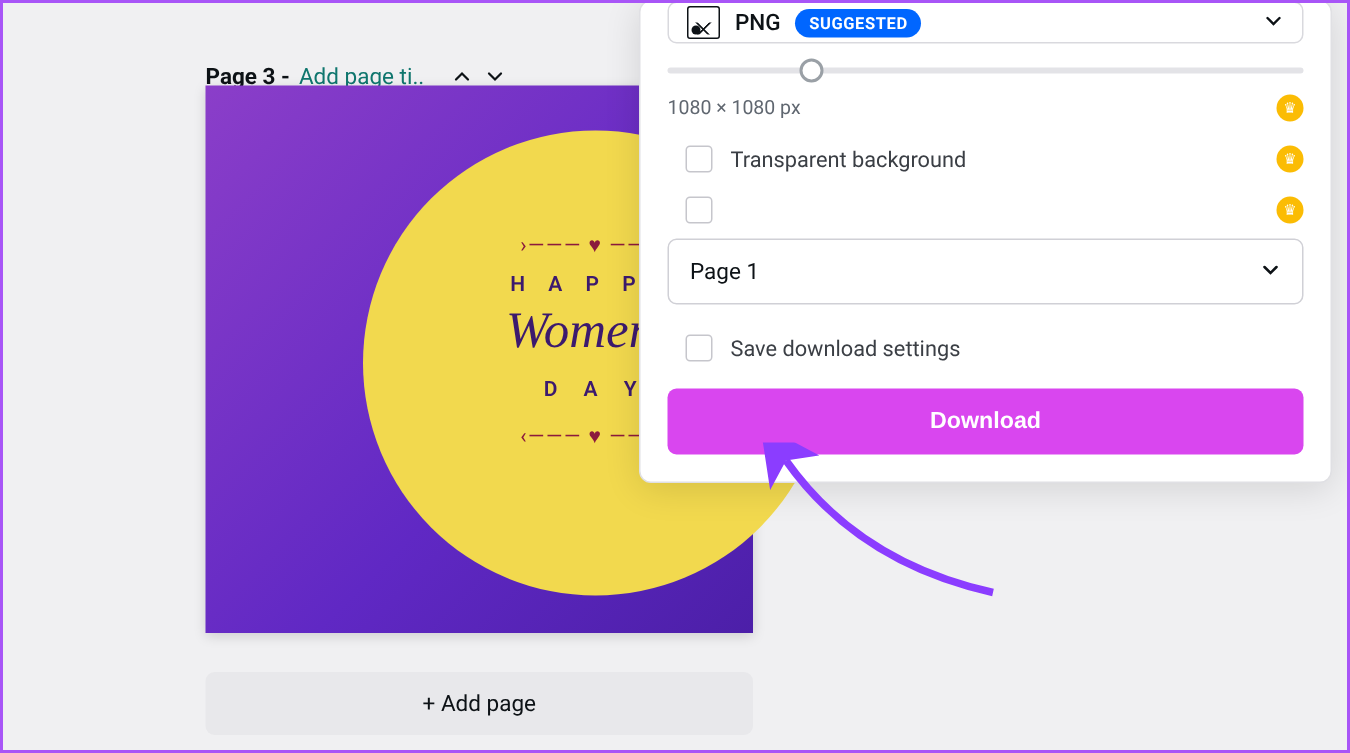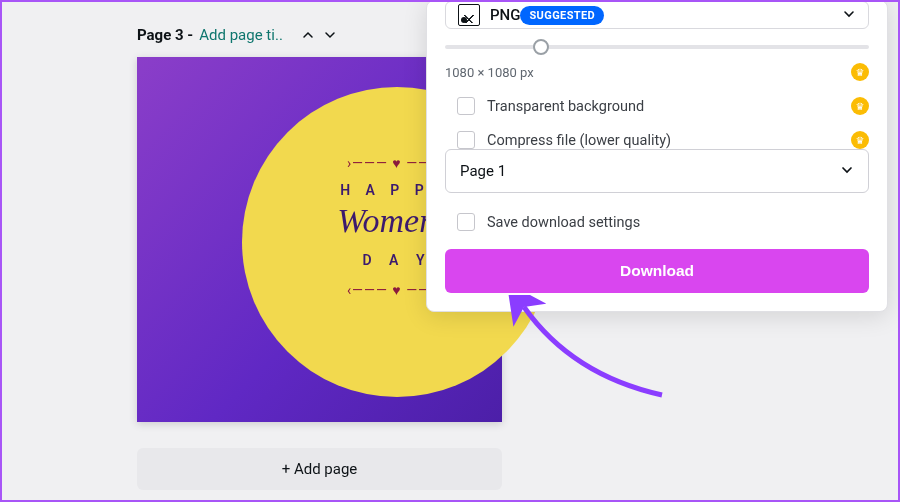--- a/index.html
+++ b/index.html
@@ -10,21 +10,21 @@
       position: relative;
       overflow: hidden;
       border: 2px solid #a855f7;
     }
     .canvas-area {
       position: absolute;
       left: 0; top: 0; right: 0; bottom: 0;
     }
     .page-header {
       position: absolute;
-      left: 135px; top: 24px;
+      left: 135px; top: 40px;
       display: flex;
       align-items: center;
       gap: 6px;
       color: #0d1216;
       font-size: 15px;
       font-weight: 700;
     }
     .page-header .placeholder {
       color: #0f766e;
       font-weight: 400;
@@ -145,20 +145,21 @@
     .fmt-icon::after {
       content: '';
       position: absolute;
       left: 3px; bottom: 2px; right: 2px;
       height: 8px;
       background: linear-gradient(135deg, transparent 45%, #0d1216 48%, #0d1216 52%, transparent 55%),
                   linear-gradient(45deg, transparent 40%, #0d1216 43%, #0d1216 47%, transparent 50%);
     }
     .fmt-label { font-size: 15px; font-weight: 500; color: #0d1216; }
     .suggested-badge {
+      margin-left: 10px;
       background: #0066ff;
       color: #fff;
       font-size: 11px;
       font-weight: 700;
       padding: 3px 9px;
       border-radius: 10px;
       letter-spacing: 0.4px;
     }
     .fmt-chev { margin-left: auto; }
 
@@ -236,21 +237,21 @@
       color: #0d1216;
       margin-top: 20px;
     }
     .select-row {
       display: flex;
       align-items: center;
       height: 44px;
       border: 1px solid #d0d0d6;
       border-radius: 6px;
       padding: 0 14px;
-      margin-top: 0;
+      margin-top: 10px;
       cursor: pointer;
     }
     .select-label { font-size: 15px; color: #0d1216; }
     .download-btn {
       margin-top: 18px;
       width: 100%; height: 44px;
       background: #d946ef;
       color: #fff;
       border: none;
       border-radius: 6px;
@@ -321,21 +322,20 @@
     <span class="crown">♛</span>
   </div>
 
   <div class="check-row">
     <div class="checkbox"></div>
     <span class="check-label">Transparent background</span>
     <span class="crown">♛</span>
   </div>
   <div class="check-row">
     <div class="checkbox"></div>
-    <span class="check-label">Compress file (lower quality)</span>
     <span class="crown">♛</span>
   </div>
 
   <div class="select-row">
     <span class="select-label">Page 1</span>
     <span class="fmt-chev" style="margin-left:auto">
       <svg width="14" height="14" viewBox="0 0 14 14">
           <path d="M3 5 L7 9 L11 5" stroke="#0d1216" stroke-width="1.7" fill="none" stroke-linecap="round"></path>
         </svg>
     </span>

